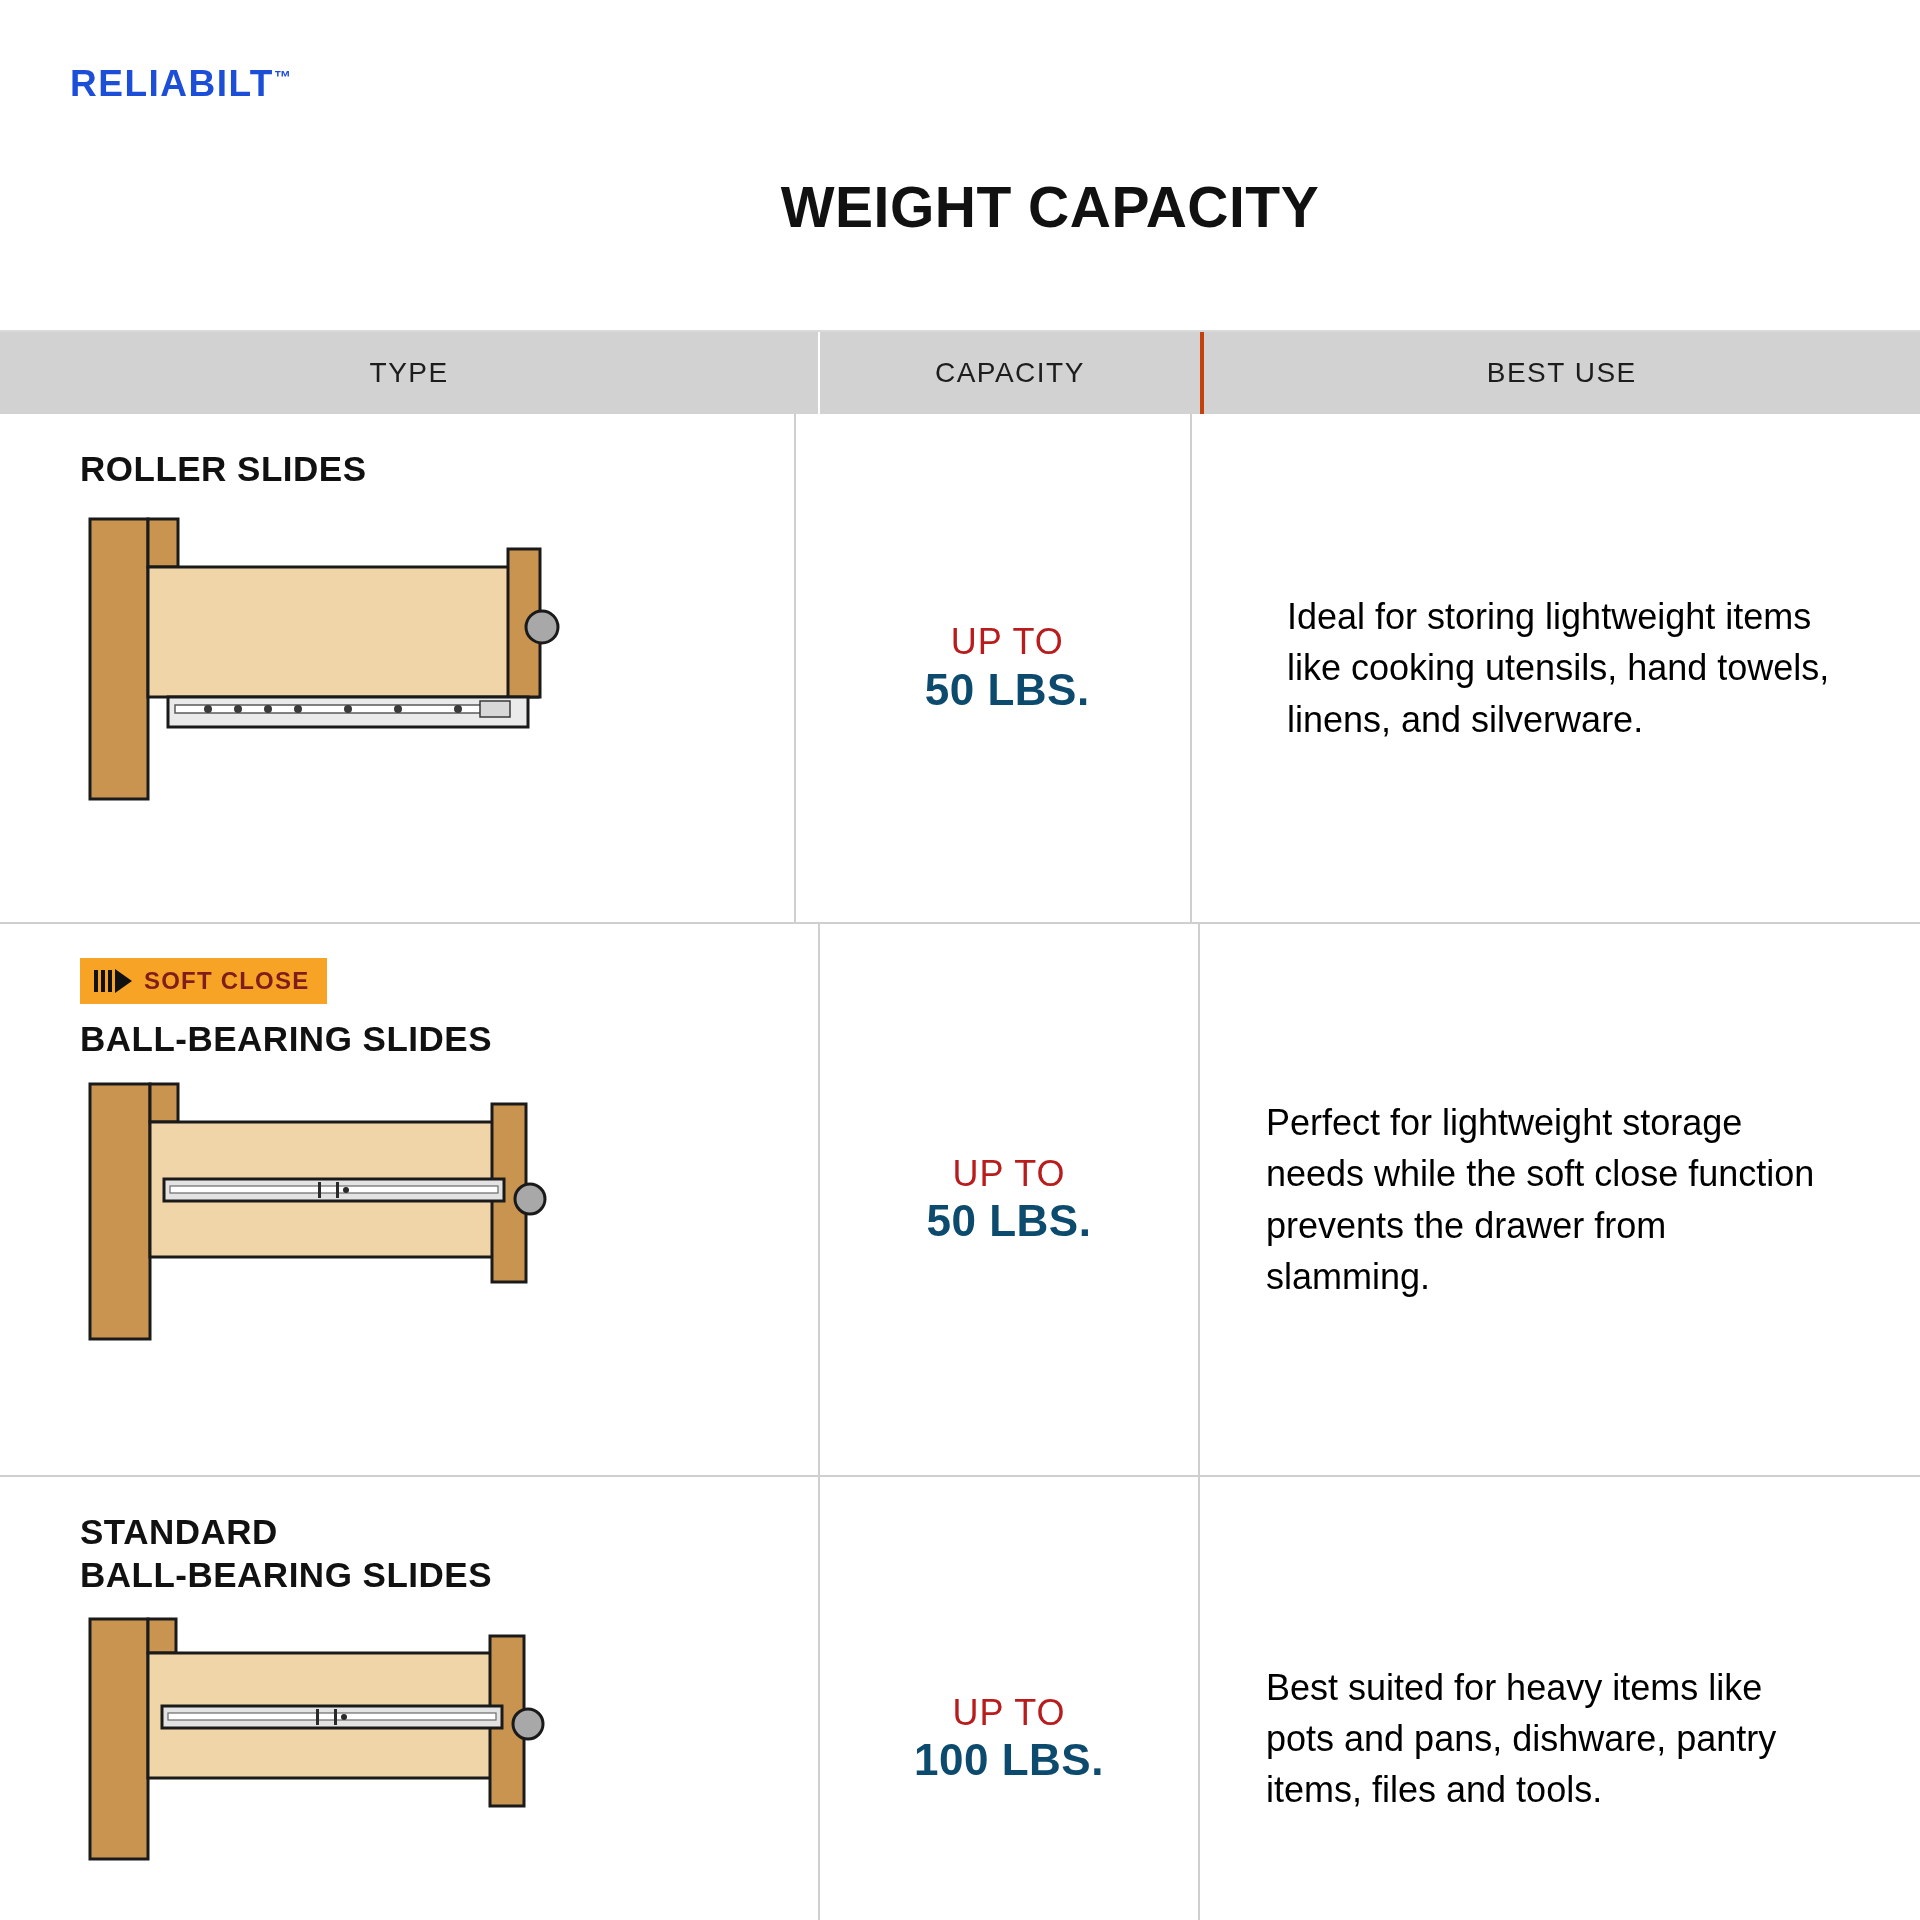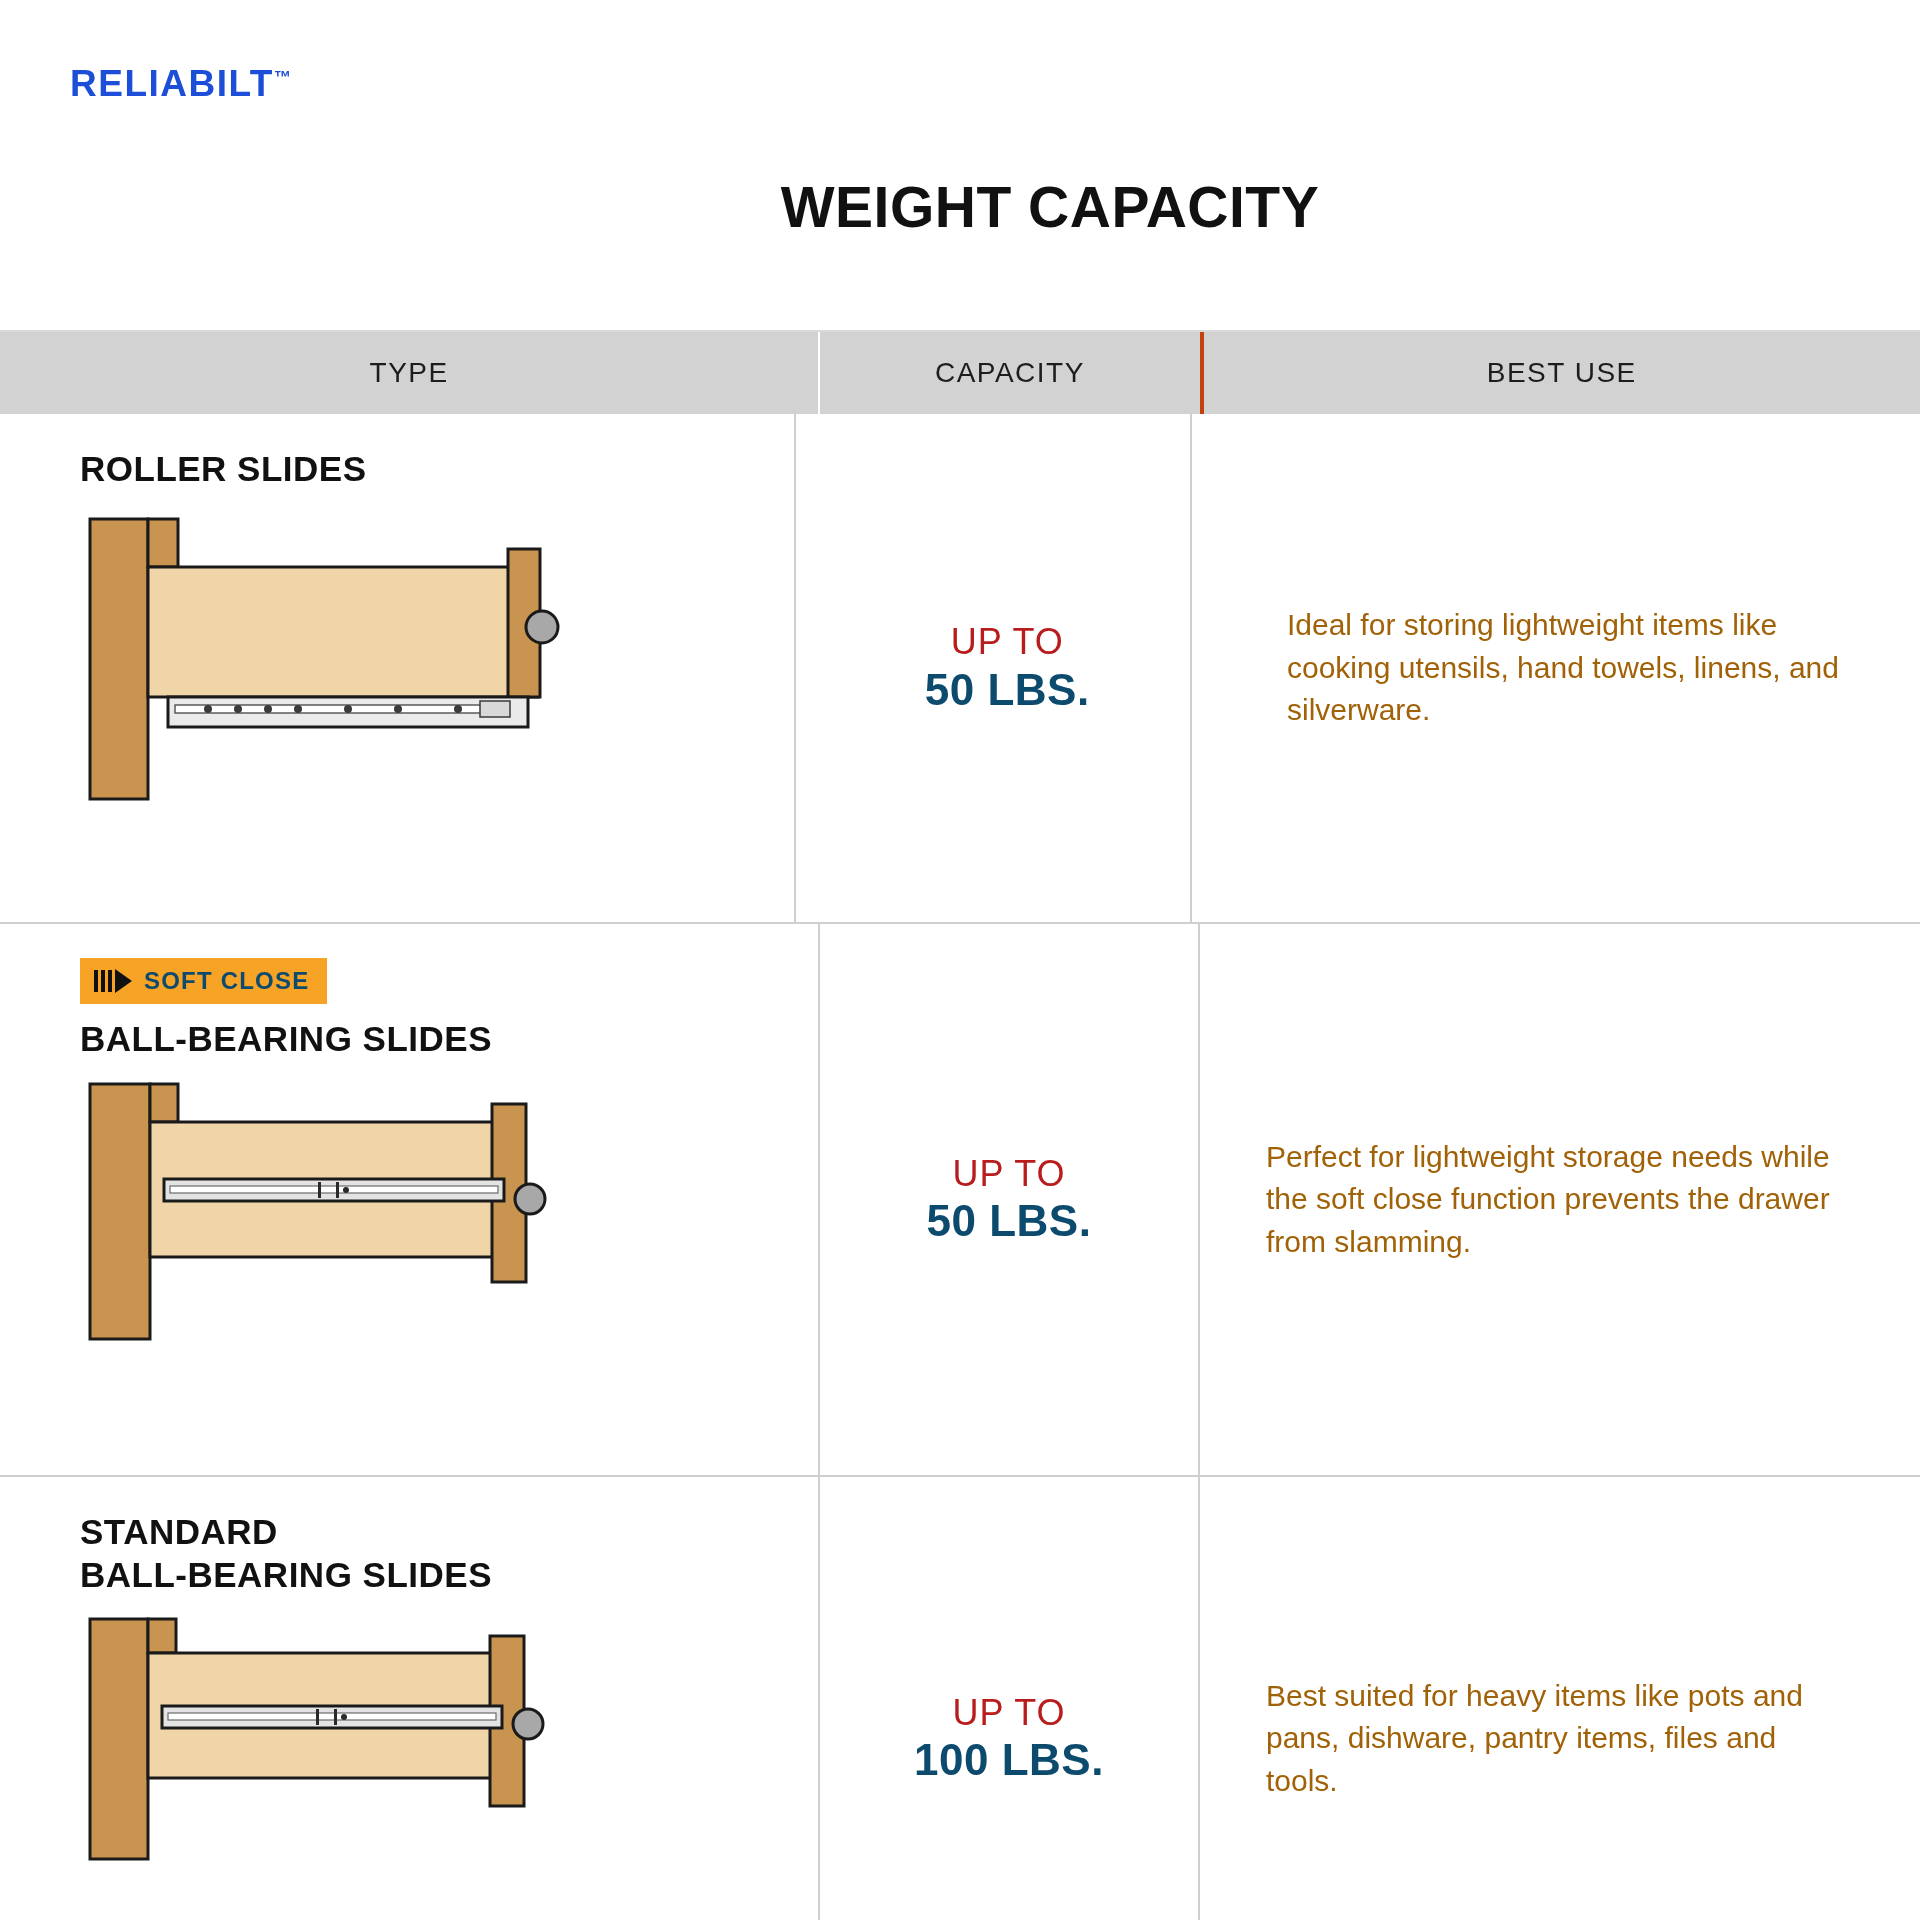--- a/index.html
+++ b/index.html
@@ -118,21 +118,21 @@
     align-items: center;
     gap: 12px;
     background: #f7a426;
     padding: 9px 18px 9px 14px;
     margin-bottom: 14px;
   }
   .badge-label {
     font-size: 24px;
     font-weight: bold;
     letter-spacing: 1.2px;
-    color: #0c4a6e;
+    color: #7f1d1d;
   }
   .badge-icon { display: flex; align-items: center; gap: 3px; }
   .badge-icon i {
     display: block;
     width: 4px;
     height: 22px;
     background: #111111;
   }
   .badge-icon .tri {
     width: 0; height: 0;
@@ -154,23 +154,23 @@
   }
   .cap-val {
     font-size: 44px;
     font-weight: bold;
     letter-spacing: 0.5px;
     color: #0c4a6e;
     display: block;
     margin-top: 2px;
   }
   .use-text {
-    font-size: 30px;
+    font-size: 36px;
     line-height: 1.42;
-    color: #a16207;
+    color: #000000;
     font-weight: 500;
   }
 
   
   .drawer { position: relative; margin-top: 18px; }
   .drawer svg { display: block; }
 </style>
 </head>
 <body>
 

